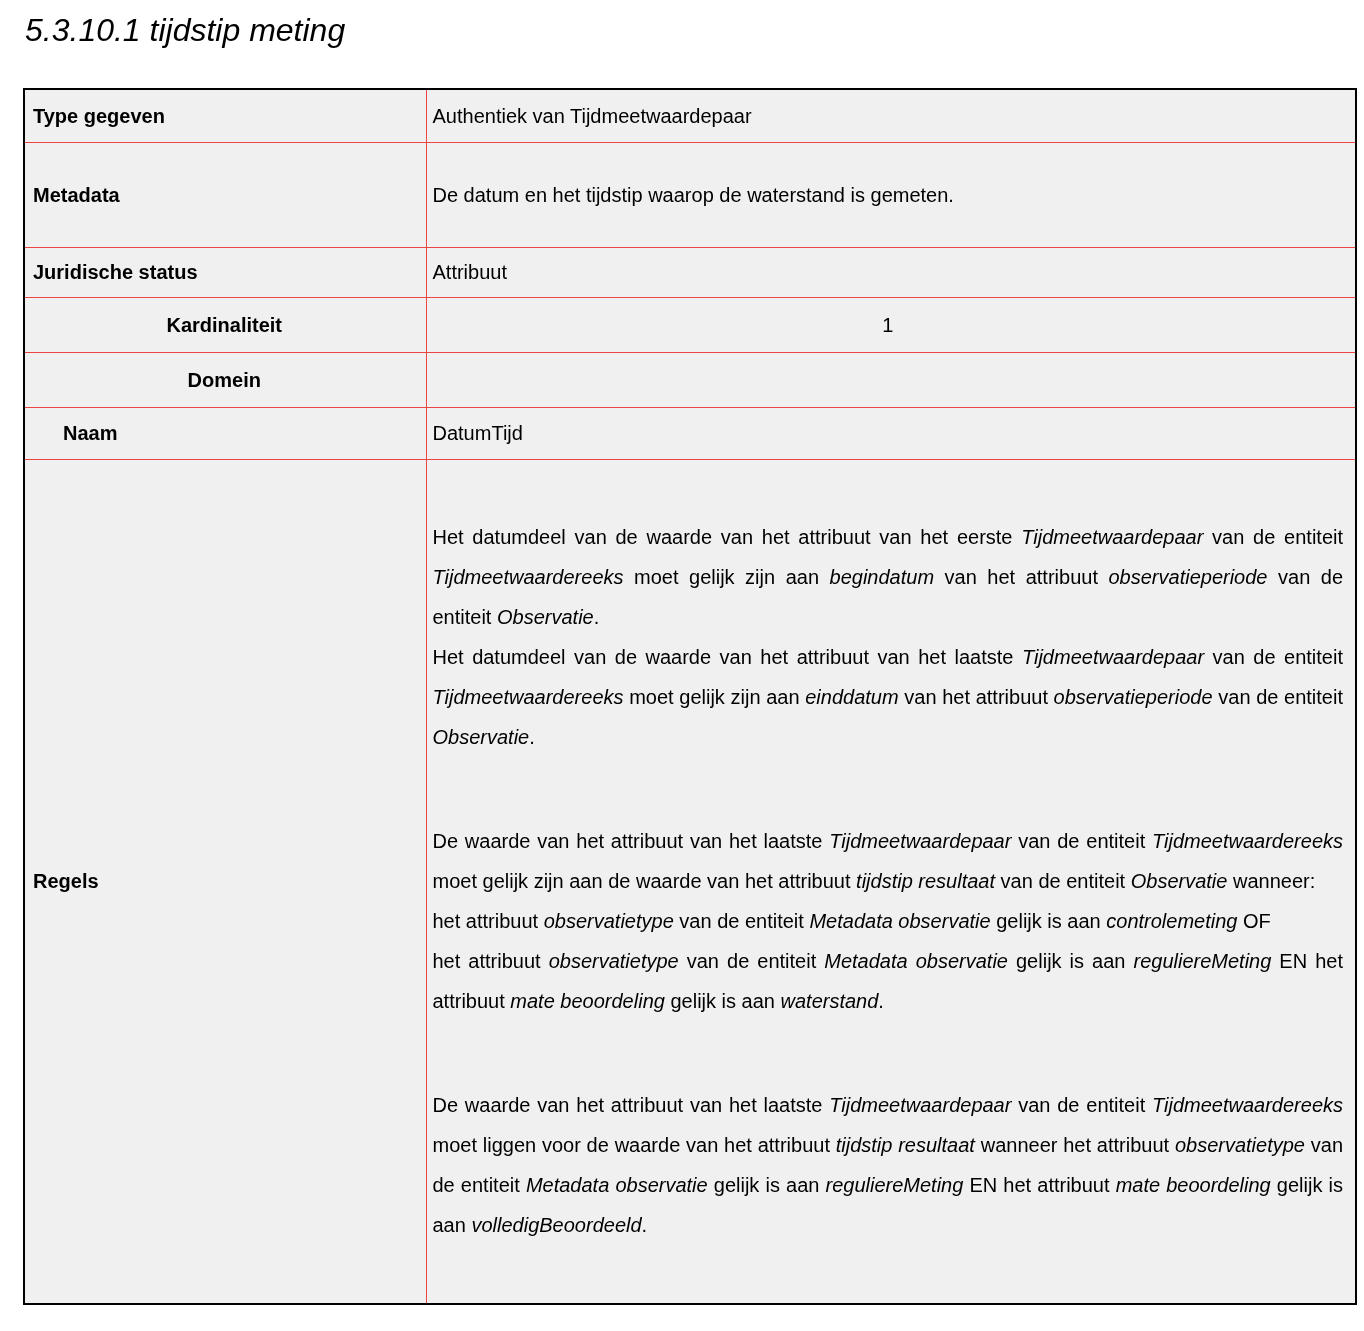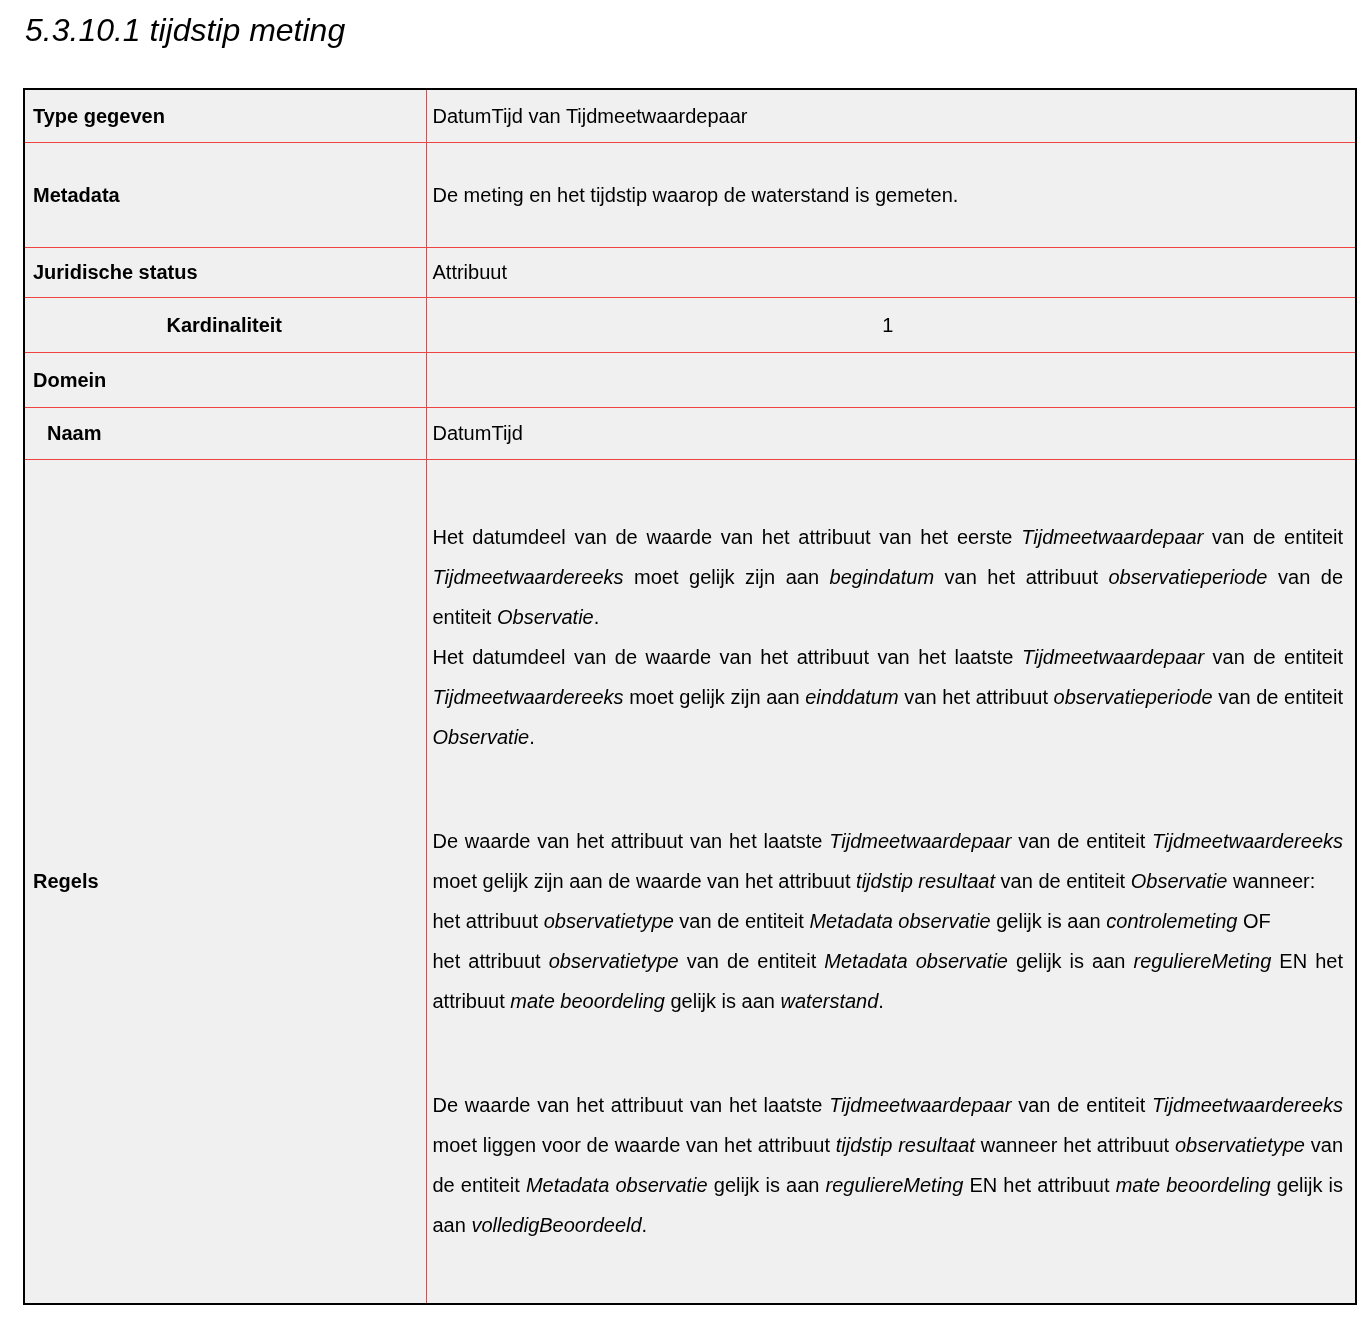--- a/index.html
+++ b/index.html
@@ -32,51 +32,51 @@
     border: 1px solid #ef4444;
     vertical-align: middle;
     font-size: 20px;
     line-height: 40px;
     overflow: hidden;
   }
   td.label-cell {
     font-weight: 700;
     padding: 4px 10px 4px 8px;
   }
-  td.label-cell.indent { padding-left: 22px; }
+  td.label-cell.indent { padding-left: 38px; }
   td.value-cell { padding: 4px 12px 4px 6px; }
   tr.r1 td { height: 53px; }
   tr.r2 td { height: 105px; }
   tr.r3 td { height: 50px; }
   tr.r4 td { height: 55px; text-align: center; }
-  tr.r5 td { height: 55px; }
+  tr.r5 td { height: 55px; text-align: center; }
   tr.r6 td { height: 52px; }
   tr.r7 td { height: 845px; }
   td.regels-cell { text-align: justify; }
   .rt-para { margin: 0; text-align: justify; }
   .rt-block + .rt-block { margin-top: 64px; }
 </style>
 </head>
 <body>
 
 <h1 class="heading">5.3.10.1 tijdstip meting</h1>
 
 <table class="spec-table">
   <colgroup>
     <col style="width:402px">
     <col>
   </colgroup>
   <tbody>
     <tr class="r1">
       <td class="label-cell">Type gegeven</td>
-      <td class="value-cell">DatumTijd van Tijdmeetwaardepaar</td>
+      <td class="value-cell">Authentiek van Tijdmeetwaardepaar</td>
     </tr>
     <tr class="r2">
       <td class="label-cell">Metadata</td>
-      <td class="value-cell">De meting en het tijdstip waarop de waterstand is gemeten.</td>
+      <td class="value-cell">De datum en het tijdstip waarop de waterstand is gemeten.</td>
     </tr>
     <tr class="r3">
       <td class="label-cell">Juridische status</td>
       <td class="value-cell">Attribuut</td>
     </tr>
     <tr class="r4">
       <td class="label-cell">Kardinaliteit</td>
       <td class="value-cell">1</td>
     </tr>
     <tr class="r5">

